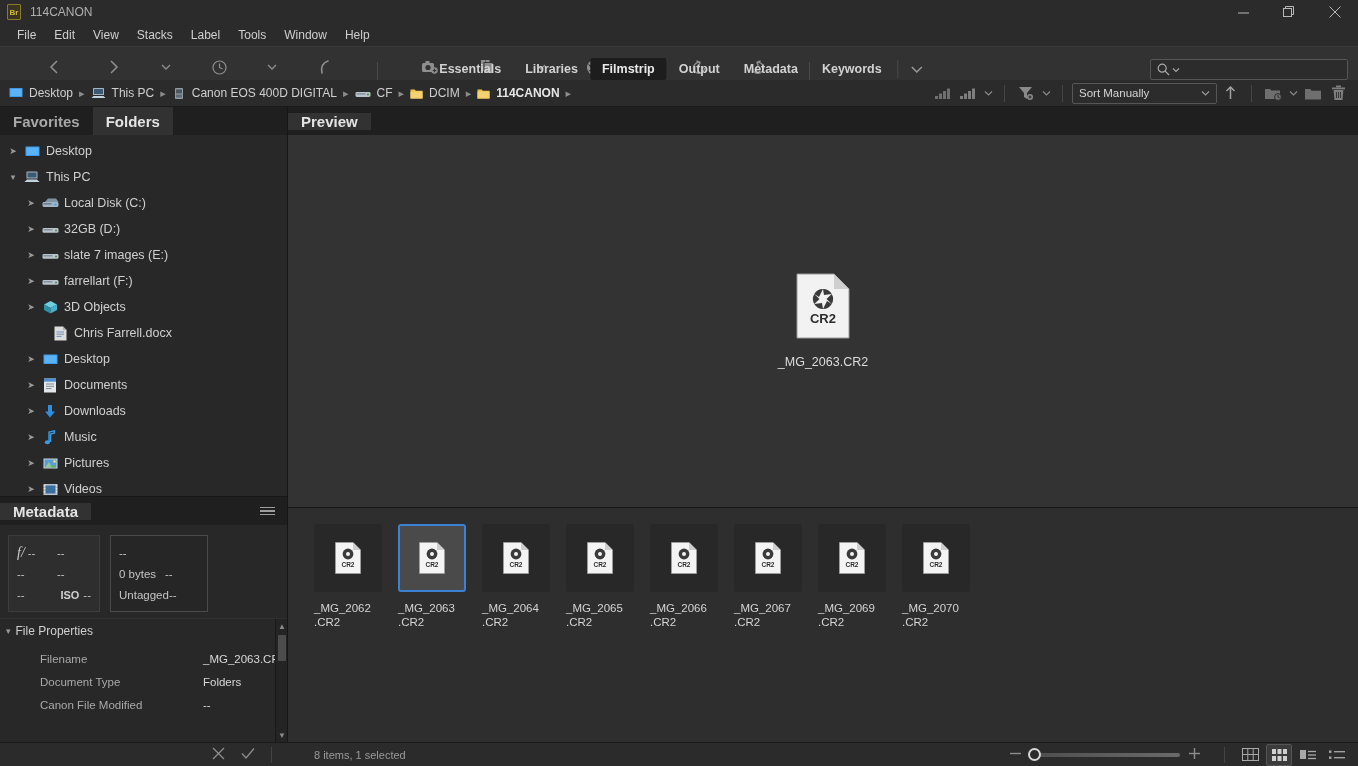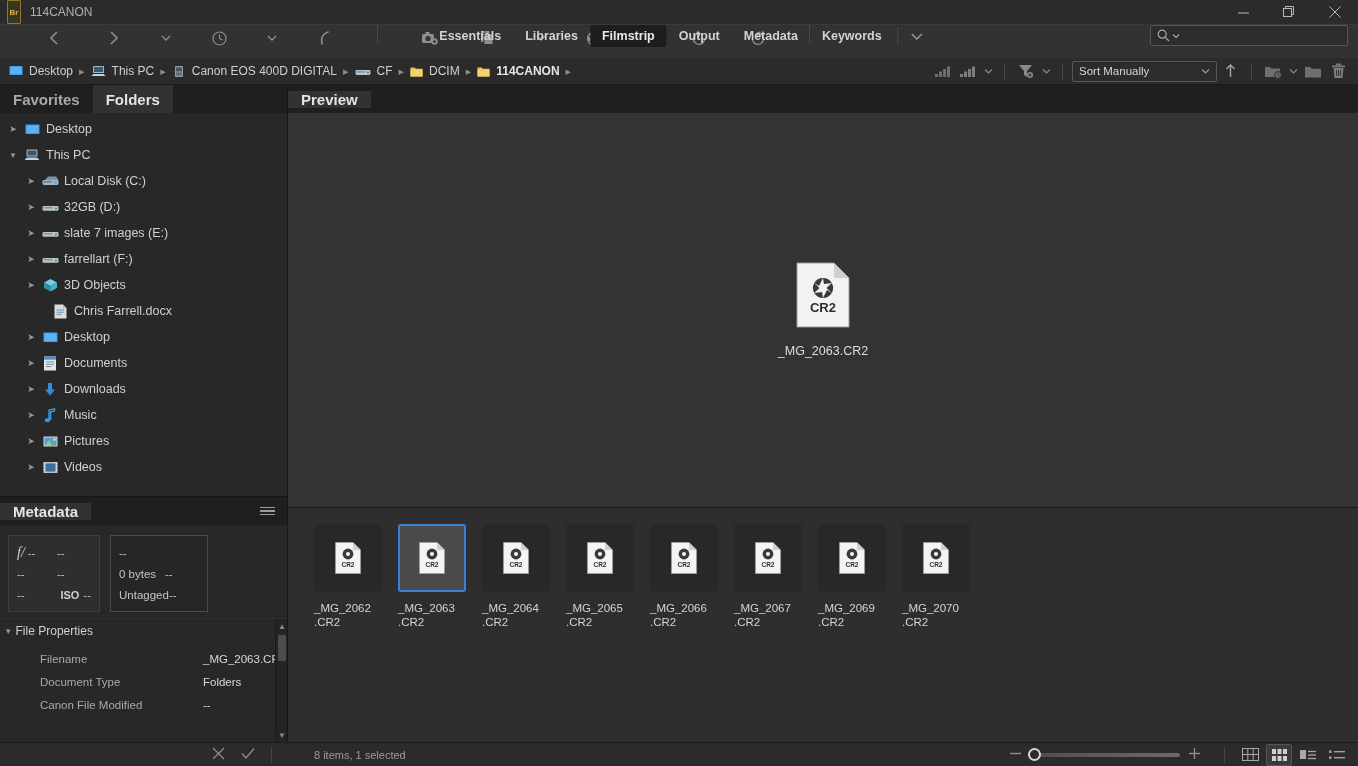--- a/index.html
+++ b/index.html
@@ -12,36 +12,36 @@
     -webkit-font-smoothing: antialiased;
   }
   .app { width: 1358px; height: 766px; display: flex; flex-direction: column; background:#222; }
 
   
   .titlebar {
     height: 24px; background:#2b2b2b; display:flex; align-items:center;
     flex: 0 0 24px; padding-left:7px;
   }
   .br-logo {
-    width:14px; height:24px; background:#3a3520; border:1px solid #8a7a2a;
+    width:14px; height:16px; background:#3a3520; border:1px solid #8a7a2a;
     color:#d4b73c; font-size:8px; font-weight:bold; display:flex;
     align-items:center; justify-content:center; border-radius:1px; font-family:"Liberation Sans",sans-serif;
   }
   .win-title { font-size:12px; color:#b0b0b0; margin-left:9px; }
   .win-ctrls { margin-left:auto; display:flex; height:24px; }
   .win-btn { width:46px; height:24px; display:flex; align-items:center; justify-content:center; color:#b8b8b8; }
   .win-btn svg { display:block; }
 
   
   .menubar { height:22px; flex:0 0 22px; background:#2b2b2b; display:flex; align-items:center; padding-left:8px; }
   .menu-item { font-size:12px; color:#cfcfcf; padding:2px 9px; }
 
   
   .toolbar {
-    height:34px; flex:0 0 34px; background:#323232; display:flex; align-items:flex-start;
+    height:34px; flex:0 0 34px; background:#323232; display:flex; align-items:flex-end;
     border-top:1px solid #3a3a3a; position:relative;gap:32px;
   }
   .tb-ico { width:26px; height:26px; display:flex; align-items:center; justify-content:center; color:#8e8e8e; }
   .tb-ico.sm { width:16px; }
   .tb-sep { width:1px; height:18px; background:#484848; margin:0 7px; }
   .ws-tabs { position:absolute; left:50%; transform:translateX(-50%); display:flex; align-items:center; }
   .ws-tab { font-size:12.5px; font-weight:bold; color:#d2d2d2; padding:4px 12px; border-radius:2px; }
   .ws-tab.active { background:#1d1d1d; color:#e8e8e8; }
   .ws-caret { width:28px; display:flex; align-items:center; justify-content:center; color:#9a9a9a; }
   .ws-sep { width:1px; height:18px; background:#4a4a4a; margin:0 4px; }
@@ -166,20 +166,30 @@
       </div>
       <div class="win-btn">
         <svg width="12" height="12" viewBox="0 0 12 12">
             <line x1="0.5" y1="0.5" x2="11.5" y2="11.5" stroke="#b8b8b8" stroke-width="1"></line>
             <line x1="11.5" y1="0.5" x2="0.5" y2="11.5" stroke="#b8b8b8" stroke-width="1"></line>
           </svg>
       </div>
     </div>
   </div>
 
+  <div class="menubar">
+    <div class="menu-item">File</div>
+    <div class="menu-item">Edit</div>
+    <div class="menu-item">View</div>
+    <div class="menu-item">Stacks</div>
+    <div class="menu-item">Label</div>
+    <div class="menu-item">Tools</div>
+    <div class="menu-item">Window</div>
+    <div class="menu-item">Help</div>
+  </div>
 
   <div class="toolbar">
     <div style="width:10px"></div>
     <div class="tb-ico">
       <svg width="16" height="16" viewBox="0 0 16 16">
           <polyline points="10,2 4,8 10,14" fill="none" stroke="#8e8e8e" stroke-width="1.6"></polyline>
         </svg>
     </div>
     <div class="tb-ico">
       <svg width="16" height="16" viewBox="0 0 16 16">

